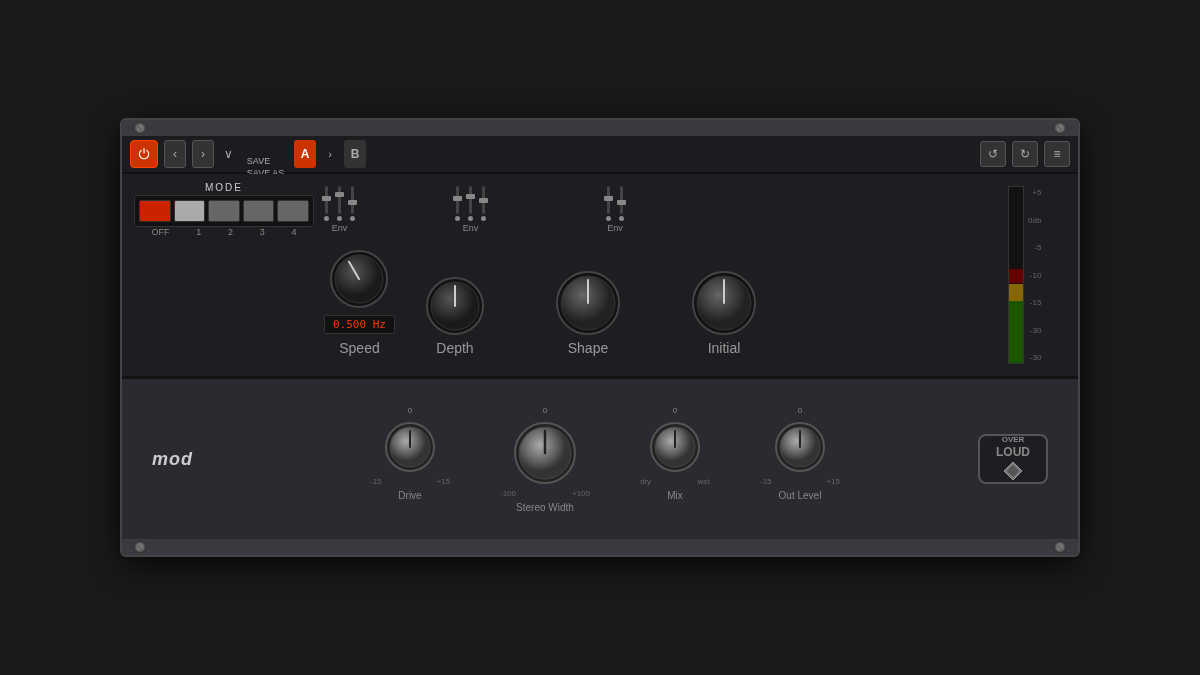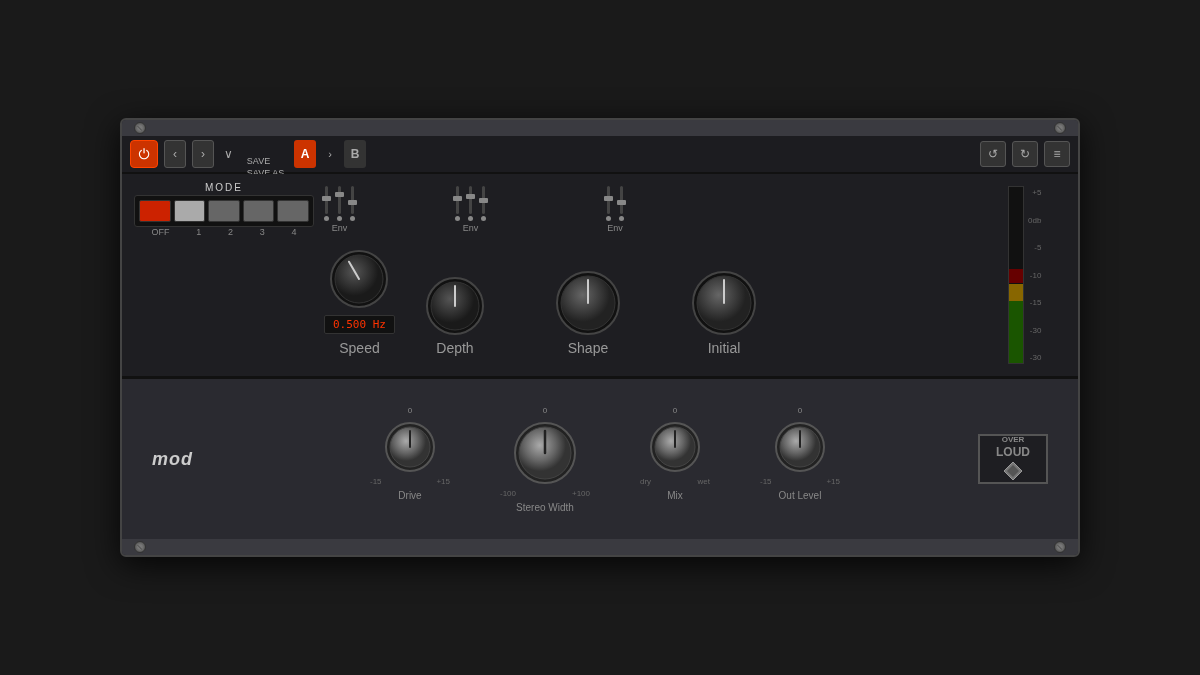--- a/index.html
+++ b/index.html
@@ -346,21 +346,21 @@
     .lower-knob-label {
       color: #888;
       font-size: 10px;
       text-align: center;
     }
 
     .overloud-logo {
       width: 70px;
       height: 50px;
       border: 2px solid #555;
-      border-radius: 0;
+      border-radius: 8px;
       display: flex;
       flex-direction: column;
       align-items: center;
       justify-content: center;
       color: #888;
       font-size: 8px;
       font-weight: bold;
       gap: 2px;
       background: #1e1e22;
     }

